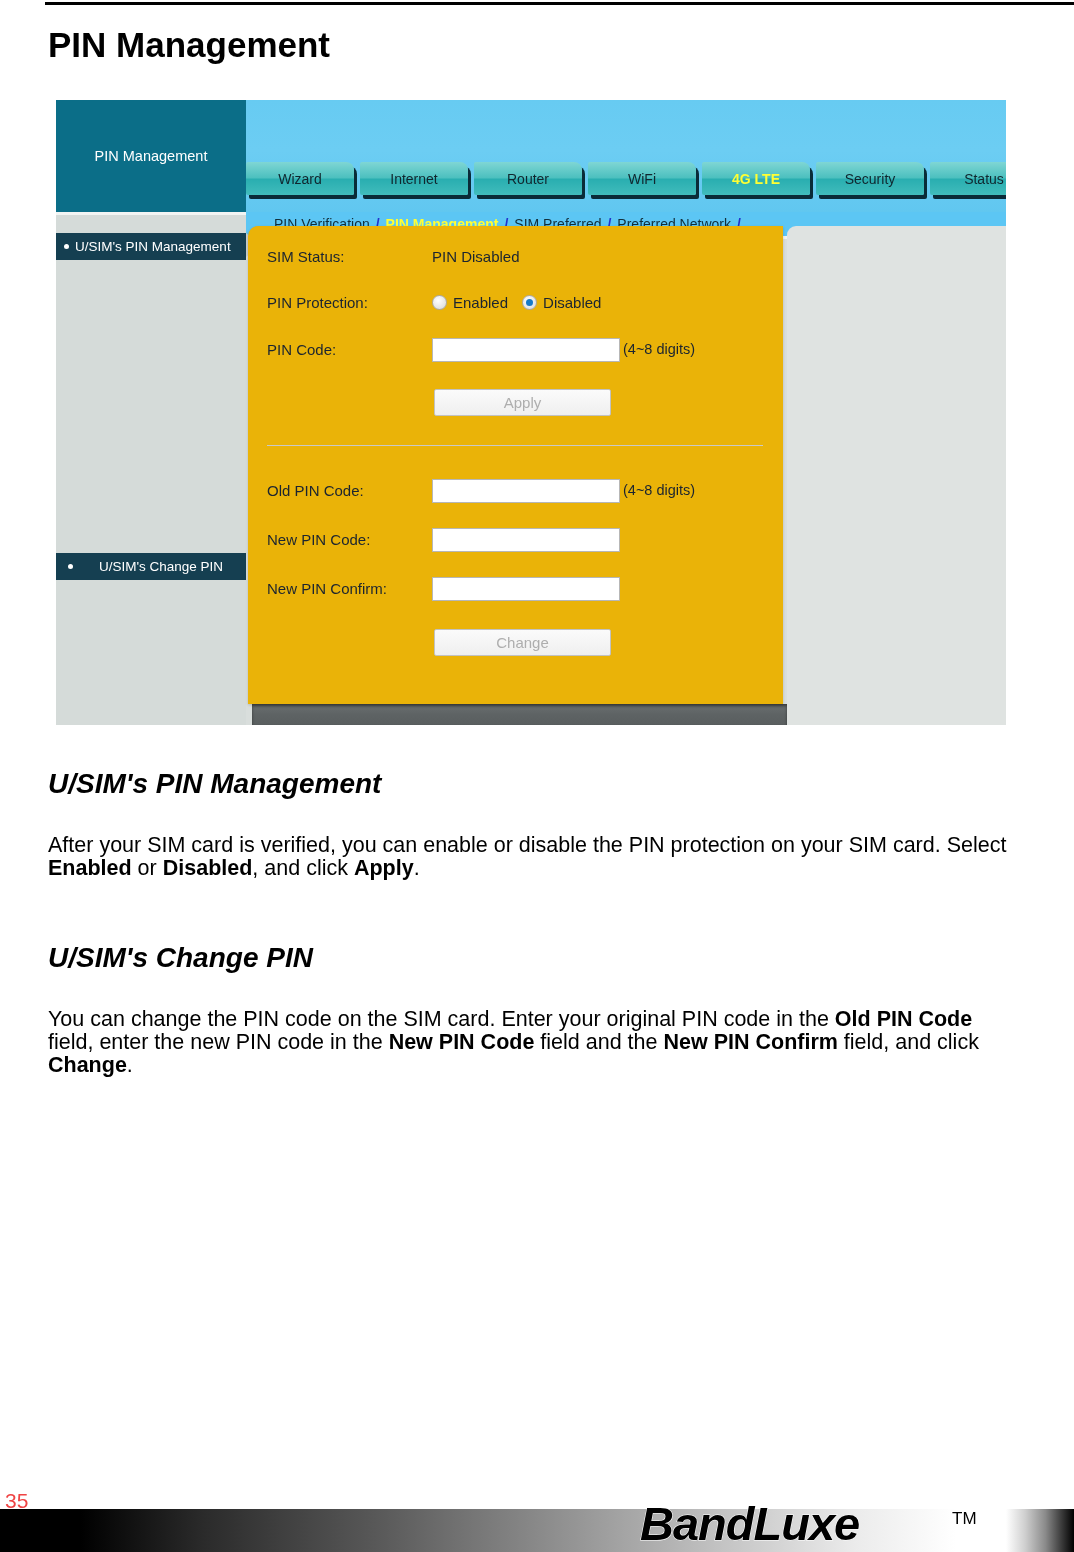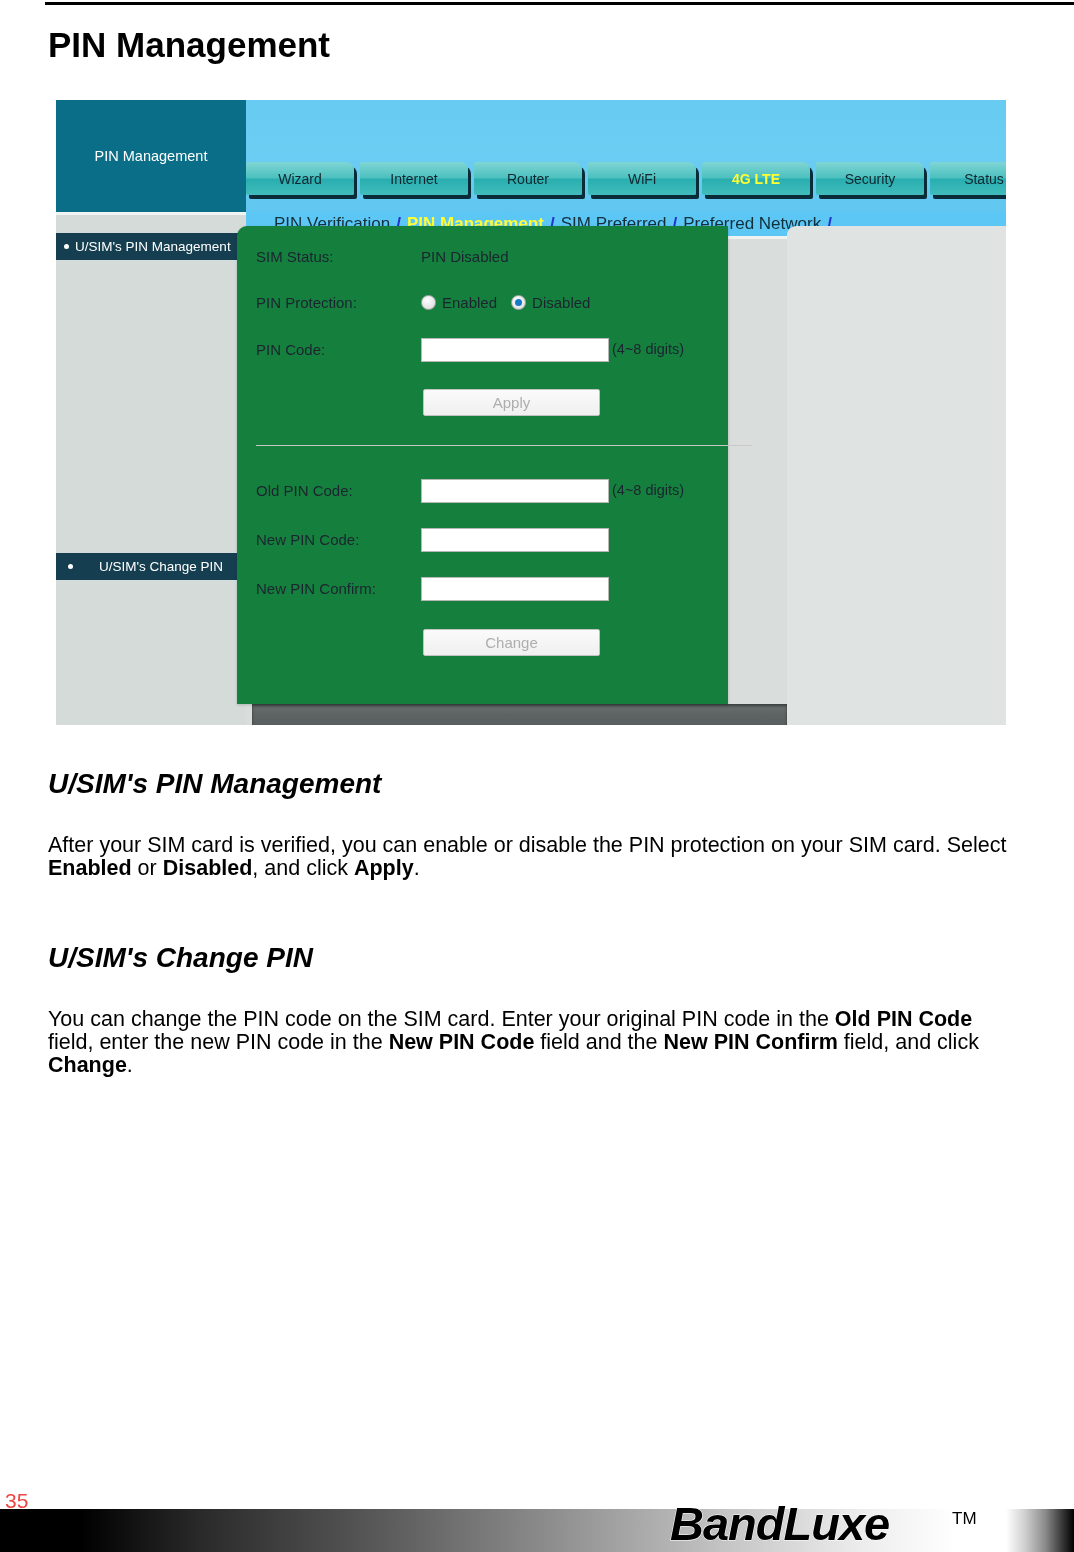--- a/index.html
+++ b/index.html
@@ -138,21 +138,21 @@
   .crumbbar {
     position: absolute;
     left: 190px;
     top: 112px;
     right: 0px;
     height: 24px;
     background: #5cc6f4;
     display: flex;
     align-items: center;
     padding-left: 28px;
-    font-size: 17px;
+    font-size: 14px;
     color: #12303c;
     white-space: nowrap;
   }
   .crumbbar .c { margin-right: 4px; }
   .crumbbar .sep { color: #2233cc; font-weight: bold; margin: 0 6px 0 2px; }
   .crumbbar .c.active { color: #ffff33; font-weight: bold; }
 
   
   .shot-body {
     position: absolute;
@@ -160,25 +160,25 @@
     top: 136px;
     right: 0px;
     bottom: 0px;
     background: #d9dedc;
     border-top: 3px solid #eff2f1;
   }
 
   
   .card {
     position: absolute;
-    left: 181px;
+    left: 192px;
     top: 126px;
-    width: 491px;
+    width: 535px;
     height: 478px;
-    background: #15803d;
+    background: #eab308;
     border-top-left-radius: 10px;
     box-shadow: 0 1px 3px rgba(0,0,0,0.18);
   }
   
   .card-right {
     position: absolute;
     left: 731px;
     top: 126px;
     width: 219px;
     height: 499px;
@@ -342,21 +342,20 @@
     position: absolute;
     left: 640px;
     top: 1496px;
     font-size: 47px;
     font-weight: bold;
     font-style: italic;
     letter-spacing: -1px;
     color: #000000;
     -webkit-text-stroke: 1px #ffffff;
     paint-order: stroke fill;
-    margin-left: 30px;
   }
   .brand-tm {
     position: absolute;
     left: 952px;
     top: 1498px;
     font-size: 17px;
     font-weight: normal;
     color: #000000;
     margin-top: 11px;
   }

